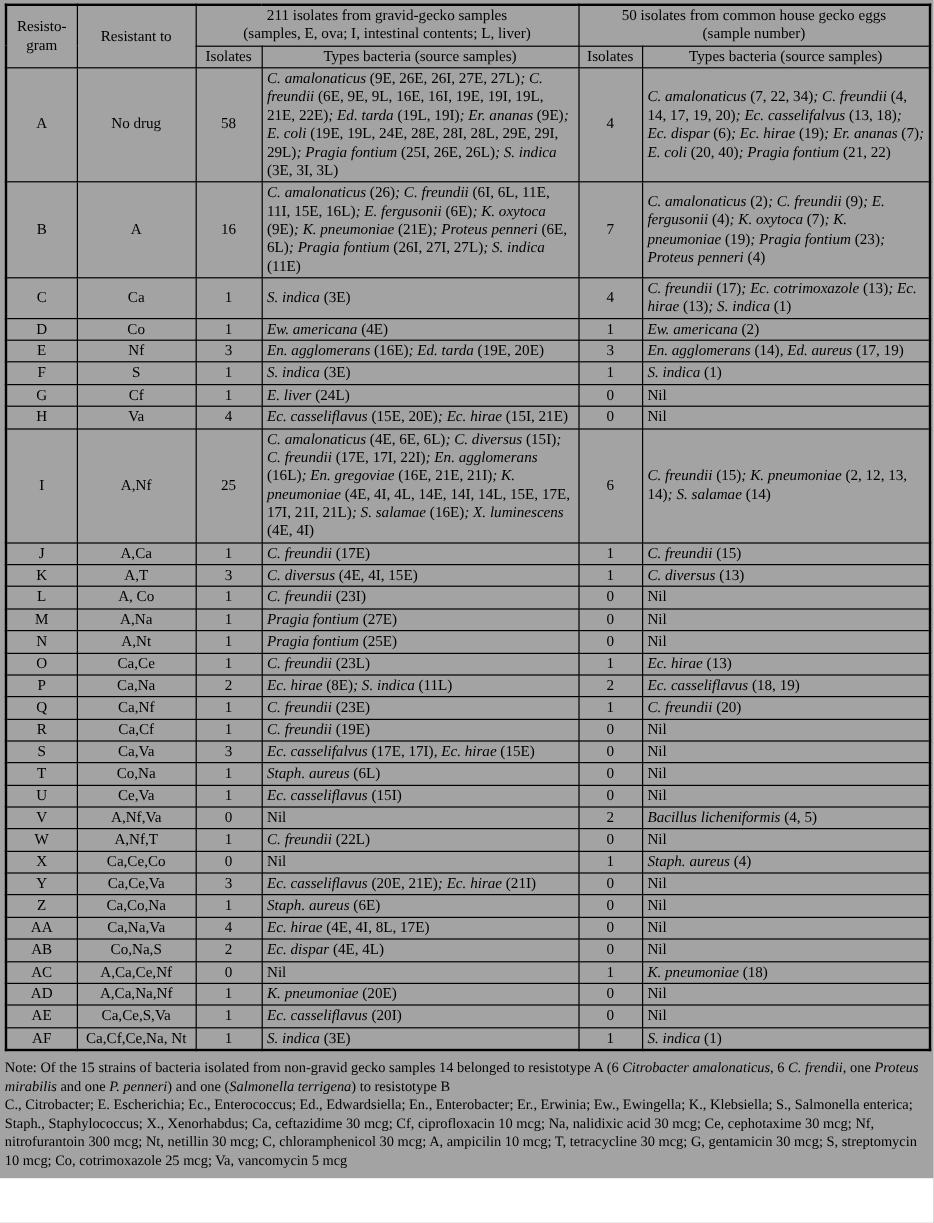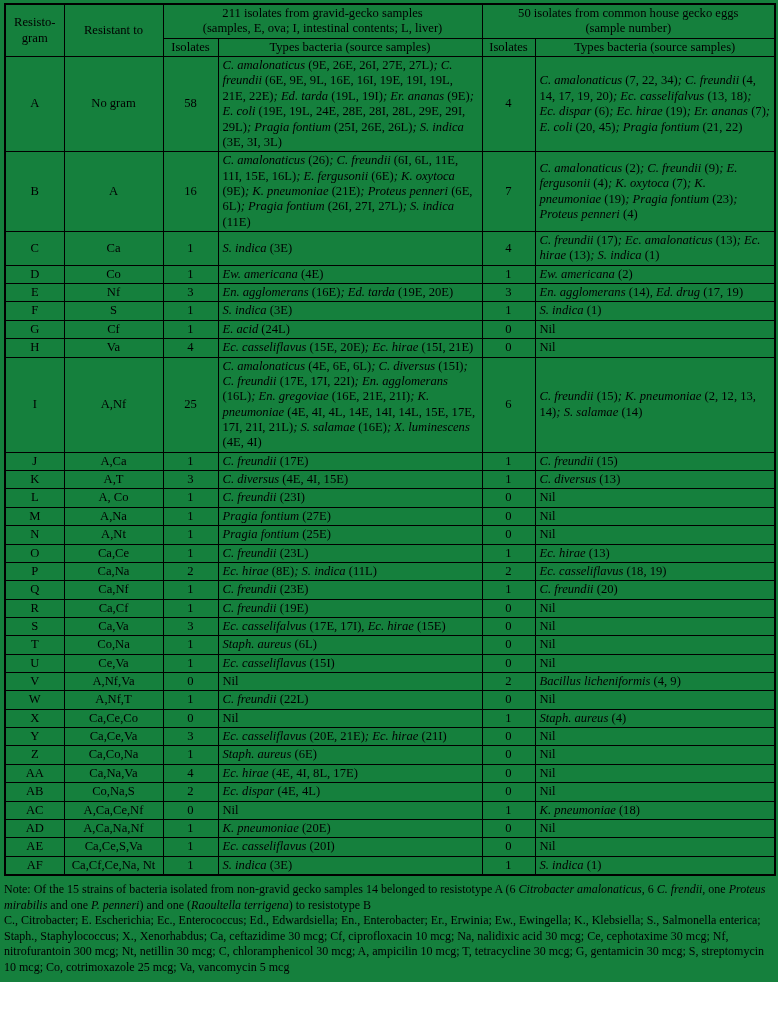--- a/index.html
+++ b/index.html
@@ -2,21 +2,21 @@
 <html><head>
 <meta charset="utf-8">
 <style>
   html,body{margin:0;padding:0;background:#ffffff;}
   .page{
     width:778px;
     box-sizing:border-box;
     padding:3px 4px 6px 4px;
     font-family:"Liberation Serif","DejaVu Serif",serif;
     color:#000;
-    background:#15803d;
+    background:#a3a3a3;
   }
   table.resist{
     border-collapse:collapse;
     table-layout:fixed;
     width:770px;
     border:2px solid #000;
   }
   table.resist th, table.resist td{
     border:1.5px solid #000;
     padding:1px 4px;
@@ -67,71 +67,71 @@
       <tr>
         <th>Isolates</th>
         <th>Types bacteria (source samples)</th>
         <th>Isolates</th>
         <th>Types bacteria (source samples)</th>
       </tr>
     </thead>
     <tbody id="table-body">
         <tr>
           <td class="cent">A</td>
-          <td class="cent">No gram</td>
+          <td class="cent">No drug</td>
           <td class="cent">58</td>
           <td class="bact"><i>C. amalonaticus </i><span>(9E, 26E, 26I, 27E, 27L)</span><i>; C. freundii </i><span>(6E, 9E, 9L, 16E, 16I, 19E, 19I, 19L, 21E, 22E)</span><i>; Ed. tarda </i><span>(19L, 19I)</span><i>; Er. ananas </i><span>(9E)</span><i>; E. coli </i><span>(19E, 19L, 24E, 28E, 28I, 28L, 29E, 29I, 29L)</span><i>; Pragia fontium </i><span>(25I, 26E, 26L)</span><i>; S. indica </i><span>(3E, 3I, 3L)</span></td>
           <td class="cent">4</td>
-          <td class="bact"><i>C. amalonaticus </i><span>(7, 22, 34)</span><i>; C. freundii </i><span>(4, 14, 17, 19, 20)</span><i>; Ec. casselifalvus </i><span>(13, 18)</span><i>; Ec. dispar </i><span>(6)</span><i>; Ec. hirae </i><span>(19)</span><i>; Er. ananas </i><span>(7)</span><i>; E. coli </i><span>(20, 45)</span><i>; Pragia fontium </i><span>(21, 22)</span></td>
+          <td class="bact"><i>C. amalonaticus </i><span>(7, 22, 34)</span><i>; C. freundii </i><span>(4, 14, 17, 19, 20)</span><i>; Ec. casselifalvus </i><span>(13, 18)</span><i>; Ec. dispar </i><span>(6)</span><i>; Ec. hirae </i><span>(19)</span><i>; Er. ananas </i><span>(7)</span><i>; E. coli </i><span>(20, 40)</span><i>; Pragia fontium </i><span>(21, 22)</span></td>
         </tr>
         <tr>
           <td class="cent">B</td>
           <td class="cent">A</td>
           <td class="cent">16</td>
           <td class="bact"><i>C. amalonaticus </i><span>(26)</span><i>; C. freundii </i><span>(6I, 6L, 11E, 11I, 15E, 16L)</span><i>; E. fergusonii </i><span>(6E)</span><i>; K. oxytoca </i><span>(9E)</span><i>; K. pneumoniae </i><span>(21E)</span><i>; Proteus penneri </i><span>(6E, 6L)</span><i>; Pragia fontium </i><span>(26I, 27I, 27L)</span><i>; S. indica </i><span>(11E)</span></td>
           <td class="cent">7</td>
           <td class="bact"><i>C. amalonaticus </i><span>(2)</span><i>; C. freundii </i><span>(9)</span><i>; E. fergusonii </i><span>(4)</span><i>; K. oxytoca  </i><span>(7)</span><i>; K. pneumoniae </i><span>(19)</span><i>; Pragia fontium </i><span>(23)</span><i>; Proteus penneri </i><span>(4)</span></td>
         </tr>
         <tr>
           <td class="cent">C</td>
           <td class="cent">Ca</td>
           <td class="cent">1</td>
           <td class="bact"><i>S. indica </i><span>(3E)</span></td>
           <td class="cent">4</td>
-          <td class="bact"><i>C. freundii </i><span>(17)</span><i>; Ec. amalonaticus </i><span>(13)</span><i>; Ec. hirae </i><span>(13)</span><i>; S. indica </i><span>(1)</span></td>
+          <td class="bact"><i>C. freundii </i><span>(17)</span><i>; Ec. cotrimoxazole </i><span>(13)</span><i>; Ec. hirae </i><span>(13)</span><i>; S. indica </i><span>(1)</span></td>
         </tr>
         <tr>
           <td class="cent">D</td>
           <td class="cent">Co</td>
           <td class="cent">1</td>
           <td class="bact"><i>Ew. americana </i><span>(4E)</span></td>
           <td class="cent">1</td>
           <td class="bact"><i>Ew. americana </i><span>(2)</span></td>
         </tr>
         <tr>
           <td class="cent">E</td>
           <td class="cent">Nf</td>
           <td class="cent">3</td>
           <td class="bact"><i>En. agglomerans </i><span>(16E)</span><i>; Ed. tarda </i><span>(19E, 20E)</span></td>
           <td class="cent">3</td>
-          <td class="bact"><i>En. agglomerans </i><span>(14)</span><i>, Ed. drug </i><span>(17, 19)</span></td>
+          <td class="bact"><i>En. agglomerans </i><span>(14)</span><i>, Ed. aureus </i><span>(17, 19)</span></td>
         </tr>
         <tr>
           <td class="cent">F</td>
           <td class="cent">S</td>
           <td class="cent">1</td>
           <td class="bact"><i>S. indica </i><span>(3E)</span></td>
           <td class="cent">1</td>
           <td class="bact"><i>S. indica </i><span>(1)</span></td>
         </tr>
         <tr>
           <td class="cent">G</td>
           <td class="cent">Cf</td>
           <td class="cent">1</td>
-          <td class="bact"><i>E. acid </i><span>(24L)</span></td>
+          <td class="bact"><i>E. liver </i><span>(24L)</span></td>
           <td class="cent">0</td>
           <td class="bact">Nil</td>
         </tr>
         <tr>
           <td class="cent">H</td>
           <td class="cent">Va</td>
           <td class="cent">4</td>
           <td class="bact"><i>Ec. casseliflavus </i><span>(15E, 20E)</span><i>; Ec. hirae </i><span>(15I, 21E)</span></td>
           <td class="cent">0</td>
           <td class="bact">Nil</td>
@@ -239,21 +239,21 @@
           <td class="bact"><i>Ec. casseliflavus </i><span>(15I)</span></td>
           <td class="cent">0</td>
           <td class="bact">Nil</td>
         </tr>
         <tr>
           <td class="cent">V</td>
           <td class="cent">A,Nf,Va</td>
           <td class="cent">0</td>
           <td class="bact">Nil</td>
           <td class="cent">2</td>
-          <td class="bact"><i>Bacillus licheniformis </i><span>(4, 9)</span></td>
+          <td class="bact"><i>Bacillus licheniformis </i><span>(4, 5)</span></td>
         </tr>
         <tr>
           <td class="cent">W</td>
           <td class="cent">A,Nf,T</td>
           <td class="cent">1</td>
           <td class="bact"><i>C. freundii </i><span>(22L)</span></td>
           <td class="cent">0</td>
           <td class="bact">Nil</td>
         </tr>
         <tr>
@@ -325,16 +325,16 @@
           <td class="cent">Ca,Cf,Ce,Na, Nt</td>
           <td class="cent">1</td>
           <td class="bact"><i>S. indica </i><span>(3E)</span></td>
           <td class="cent">1</td>
           <td class="bact"><i>S. indica </i><span>(1)</span></td>
         </tr>
       </tbody>
   </table>
 
   <div class="note">
-    <p id="note-line1"><span>Note: Of the 15 strains of bacteria isolated from non-gravid gecko samples 14 belonged to resistotype A (6 </span><i>Citrobacter amalonaticus</i><span>, 6 </span><i>C. frendii</i><span>, one </span><i>Proteus mirabilis</i><span> and one </span><i>P. penneri</i><span>) and one (</span><i>Raoultella terrigena</i><span>) to resistotype B</span></p>
+    <p id="note-line1"><span>Note: Of the 15 strains of bacteria isolated from non-gravid gecko samples 14 belonged to resistotype A (6 </span><i>Citrobacter amalonaticus</i><span>, 6 </span><i>C. frendii</i><span>, one </span><i>Proteus mirabilis</i><span> and one </span><i>P. penneri</i><span>) and one (</span><i>Salmonella terrigena</i><span>) to resistotype B</span></p>
     <p id="note-line2">C., Citrobacter; E. Escherichia; Ec., Enterococcus; Ed., Edwardsiella; En., Enterobacter; Er., Erwinia; Ew., Ewingella; K., Klebsiella; S., Salmonella enterica; Staph., Staphylococcus; X., Xenorhabdus; Ca, ceftazidime 30 mcg; Cf, ciprofloxacin 10 mcg; Na, nalidixic acid 30 mcg; Ce, cephotaxime 30 mcg; Nf, nitrofurantoin 300 mcg; Nt, netillin 30 mcg; C, chloramphenicol 30 mcg; A, ampicilin 10 mcg; T, tetracycline 30 mcg; G, gentamicin 30 mcg; S, streptomycin 10 mcg; Co, cotrimoxazole 25 mcg; Va, vancomycin 5 mcg</p>
   </div>
 </div>
 
 </body></html>

